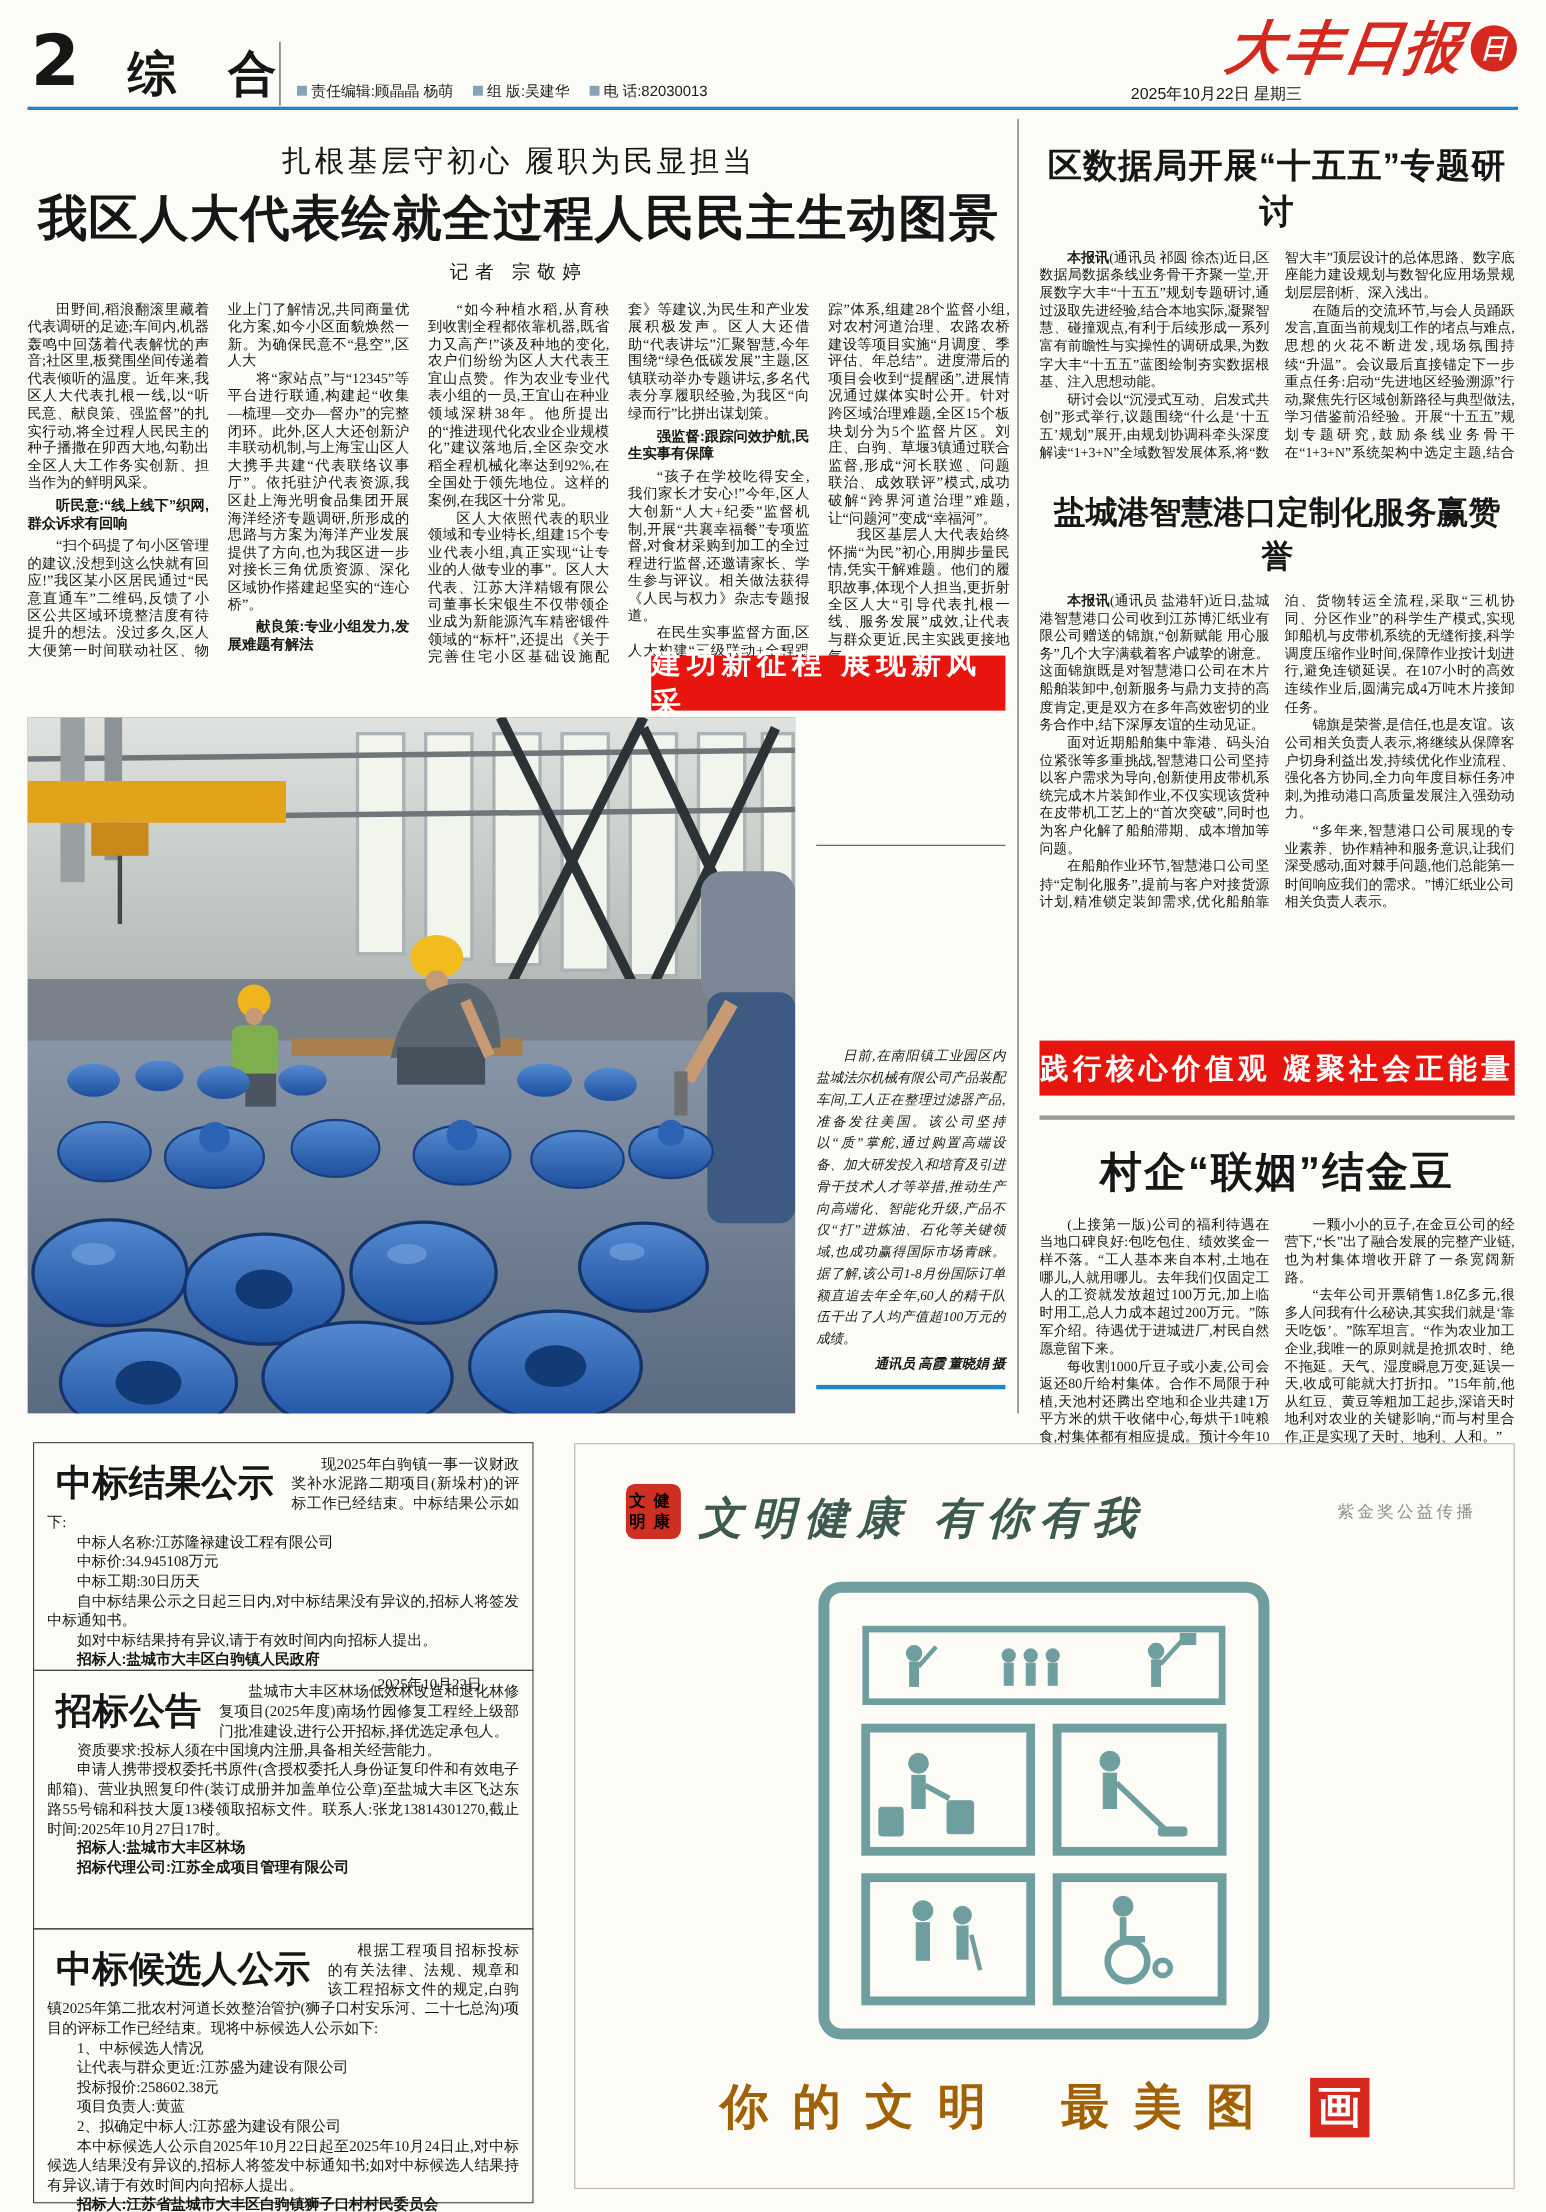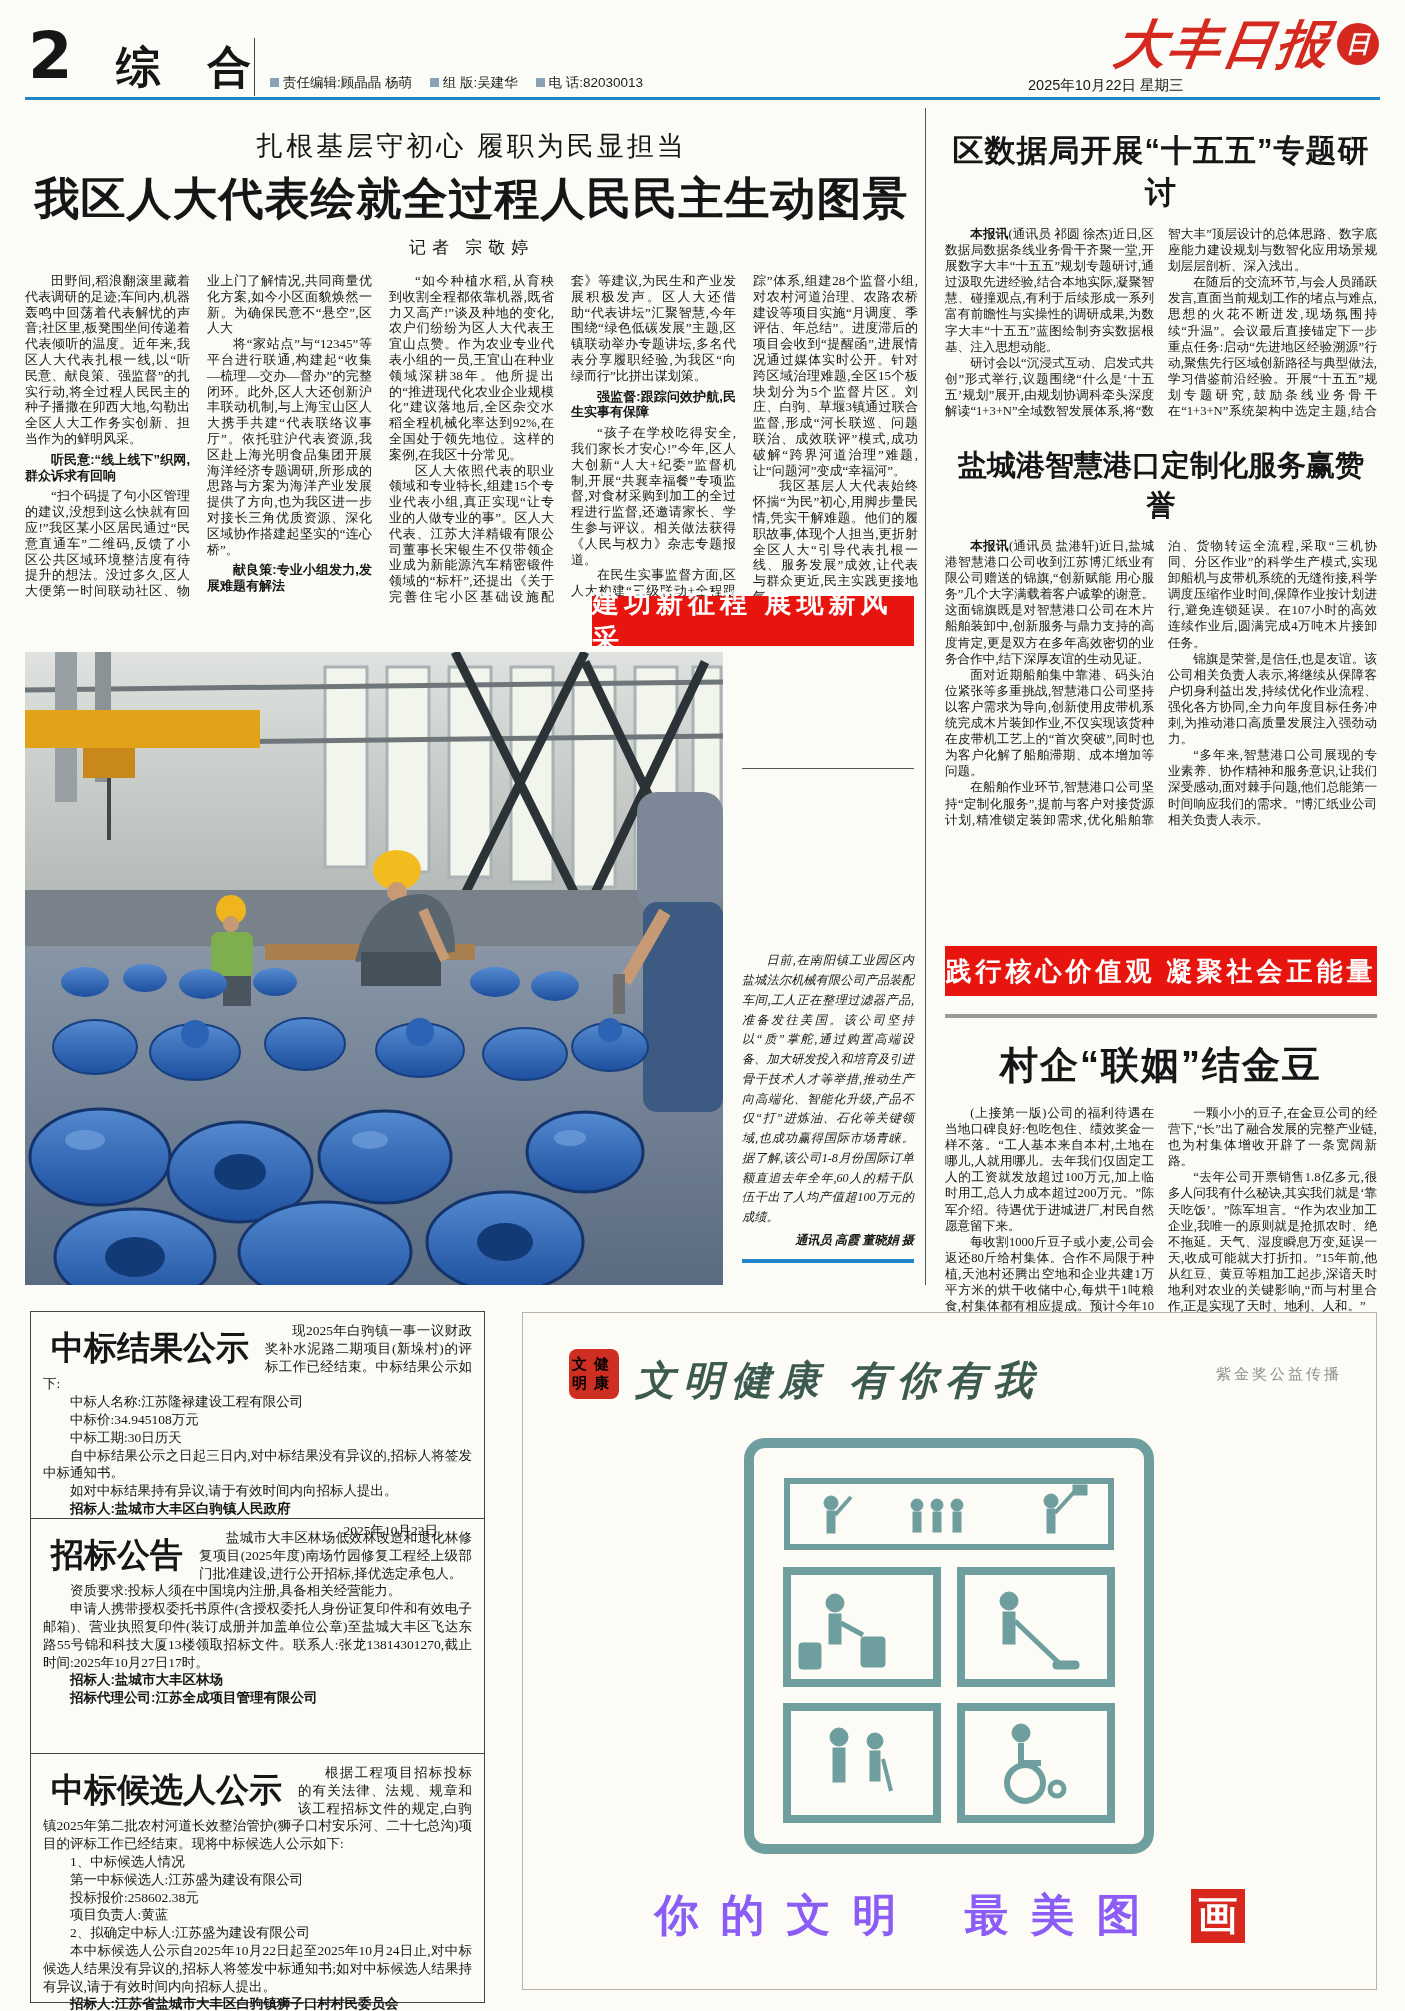--- a/index.html
+++ b/index.html
@@ -71,21 +71,21 @@
   .ad-box{left:522px;top:1312px;width:853px;height:676px;border:1px solid #b9b3a5;background:#fcfbf6;}
   .ad-seal{position:absolute;left:46px;top:36px;width:50px;height:50px;background:#cf2f23;border-radius:8px;
            color:#000000;display:grid;grid-template-columns:1fr 1fr;align-items:center;justify-items:center;
            font-size:15px;font-weight:bold;padding:3px;box-sizing:border-box;}
   .ad-title{position:absolute;left:112px;top:40px;font-size:40px;font-weight:bold;color:#3c5a50;
             letter-spacing:8px;font-family:"DejaVu Serif",serif;font-style:italic;}
   .ad-tag{position:absolute;right:34px;top:52px;font-size:15px;color:#8f8f8f;letter-spacing:3px;
           font-family:"Liberation Sans",sans-serif;}
   .ad-art{position:absolute;left:216px;top:118px;}
   .ad-slogan{position:absolute;left:0;right:0;bottom:44px;display:flex;align-items:center;justify-content:center;gap:46px;}
-  .ad-slogan .s-txt{font-size:44px;color:#8b5cf6;letter-spacing:22px;font-family:"DejaVu Serif",serif;font-weight:bold;}
+  .ad-slogan .s-txt{font-size:44px;color:#a16207;letter-spacing:22px;font-family:"DejaVu Serif",serif;font-weight:bold;}
   .ad-slogan .s-box{width:54px;height:54px;background:#d8281e;color:#fff;display:flex;align-items:center;
                     justify-content:center;font-size:40px;font-weight:bold;margin-left:-18px;}
 </style>
 </head>
 <body>
 
 <div class="abs page-no">2</div>
 <div class="abs section-name">综 合</div>
 <div class="abs head-vdiv"></div>
 <div class="abs editors">
@@ -294,21 +294,21 @@
     <p>盐城市大丰区林场低效林改造和退化林修复项目(2025年度)南场竹园修复工程经上级部门批准建设,进行公开招标,择优选定承包人。</p>
     <p>资质要求:投标人须在中国境内注册,具备相关经营能力。</p>
     <p>申请人携带授权委托书原件(含授权委托人身份证复印件和有效电子邮箱)、营业执照复印件(装订成册并加盖单位公章)至盐城大丰区飞达东路55号锦和科技大厦13楼领取招标文件。联系人:张龙13814301270,截止时间:2025年10月27日17时。</p>
     <p class="bold">招标人:盐城市大丰区林场</p>
     <p class="bold">招标代理公司:江苏全成项目管理有限公司</p>
   </div>
   <div class="notice-box nb3">
     <div class="n-title">中标候选人公示</div>
     <p>根据工程项目招标投标的有关法律、法规、规章和该工程招标文件的规定,白驹镇2025年第二批农村河道长效整治管护(狮子口村安乐河、二十七总沟)项目的评标工作已经结束。现将中标候选人公示如下:</p>
     <p>1、中标候选人情况</p>
-    <p>第一中标候选人:江苏盛为建设有限公司</p>
+    <p>让代表与群众更近:江苏盛为建设有限公司</p>
     <p>投标报价:258602.38元</p>
     <p>项目负责人:黄蓝</p>
     <p>2、拟确定中标人:江苏盛为建设有限公司</p>
     <p>本中标候选人公示自2025年10月22日起至2025年10月24日止,对中标候选人结果没有异议的,招标人将签发中标通知书;如对中标候选人结果持有异议,请于有效时间内向招标人提出。</p>
     <p class="bold">招标人:江苏省盐城市大丰区白驹镇狮子口村村民委员会</p>
 
   </div>
 </div>
 
 <div class="abs ad-box">

